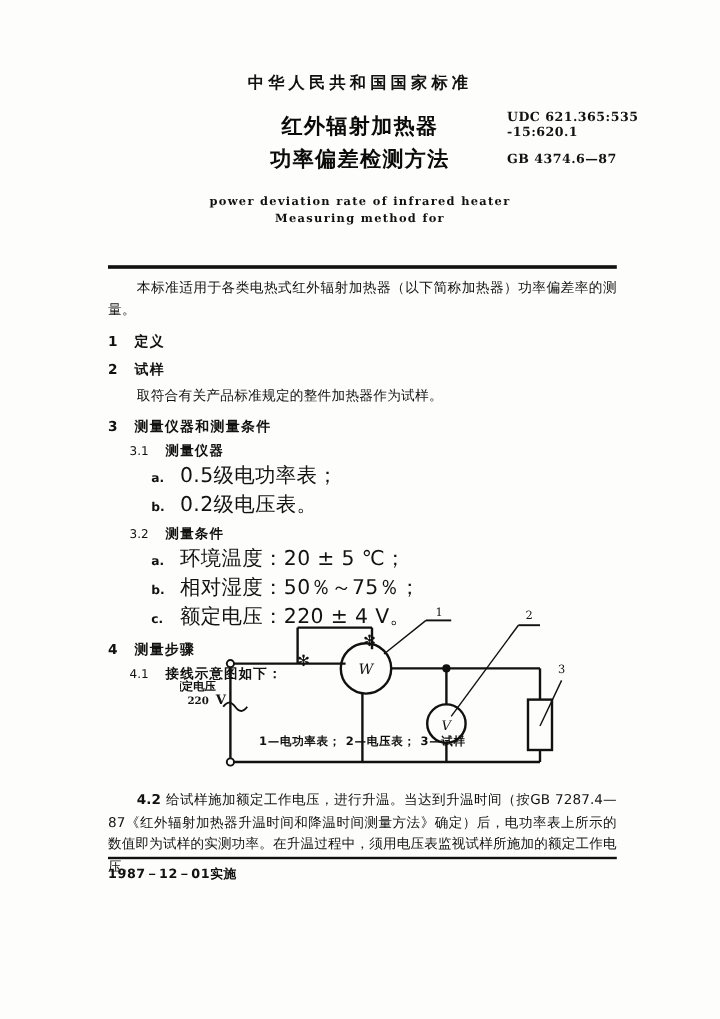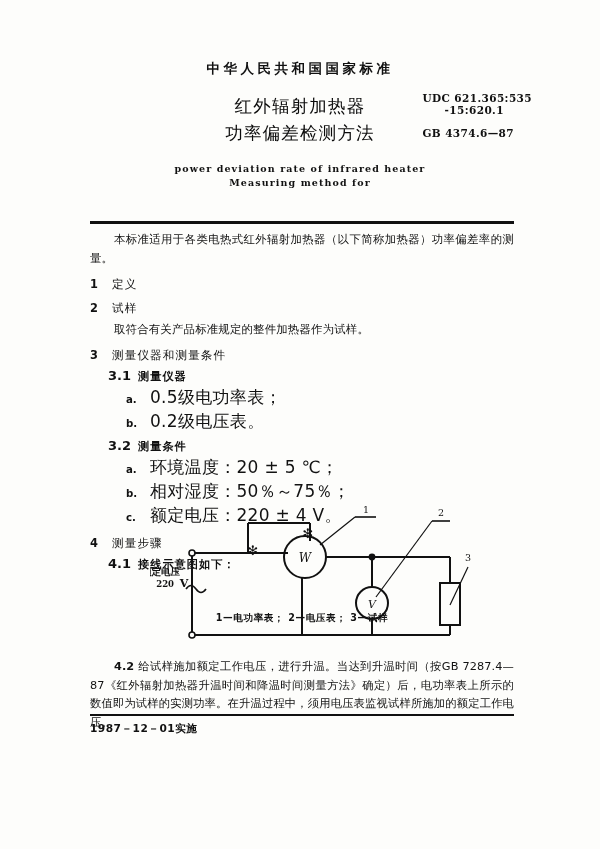--- a/index.html
+++ b/index.html
@@ -42,21 +42,21 @@
   }
   .doc-title {
     position: absolute;
     left: 0;
     top: 93px;
     width: 600px;
     text-align: center;
   }
   .doc-title .line {
     font-size: 17.5px;
-    font-weight: normal;
+    font-weight: bold;
     letter-spacing: 1.2px;
     line-height: 27px;
     color: #0b0b0b;
   }
   .eng-title {
     position: absolute;
     left: 0;
     top: 162px;
     width: 600px;
     text-align: center;
@@ -81,21 +81,21 @@
     color: #111;
   }
   .refblock .udc1 {
     font-size: 10.5px;
     letter-spacing: 0.4px;
     white-space: nowrap;
   }
   .refblock .udc2 {
     font-size: 10.5px;
     letter-spacing: 0.4px;
-    text-align: center;
+    text-align: left;
     padding-right: 6px;
     white-space: nowrap;
   }
   .refblock .stdno {
     font-size: 10.5px;
     letter-spacing: 0.4px;
     margin-top: 11px;
     white-space: nowrap;
   }
 
@@ -140,32 +140,32 @@
   }
   .sec .num {
     font-size: 11.4px;
     font-weight: bold;
     width: 22px;
     flex: none;
     color: #111;
   }
   .sec .name {
     font-size: 11.6px;
-    font-weight: normal;
+    font-weight: bold;
     letter-spacing: 1.1px;
     color: #111;
   }
   .subsec {
     display: flex;
     align-items: baseline;
     margin: 5px 0 2px 18px;
   }
   .subsec .num {
-    font-size: 13px;
-    font-weight: bold;
+    font-size: 10px;
+    font-weight: normal;
     width: 30px;
     flex: none;
     color: #111;
   }
   .subsec .name {
     font-size: 11.2px;
     font-weight: bold;
     letter-spacing: 1px;
     color: #111;
   }

